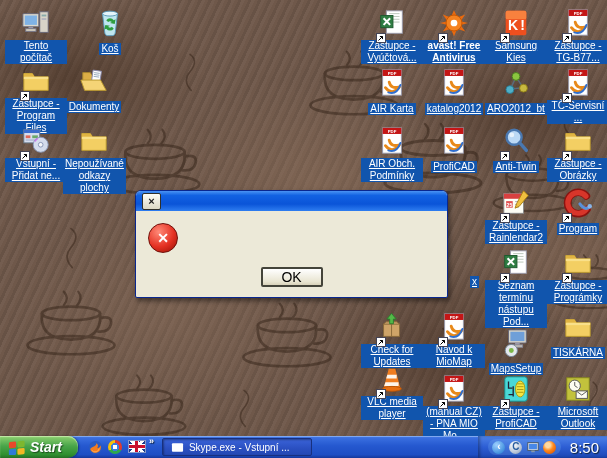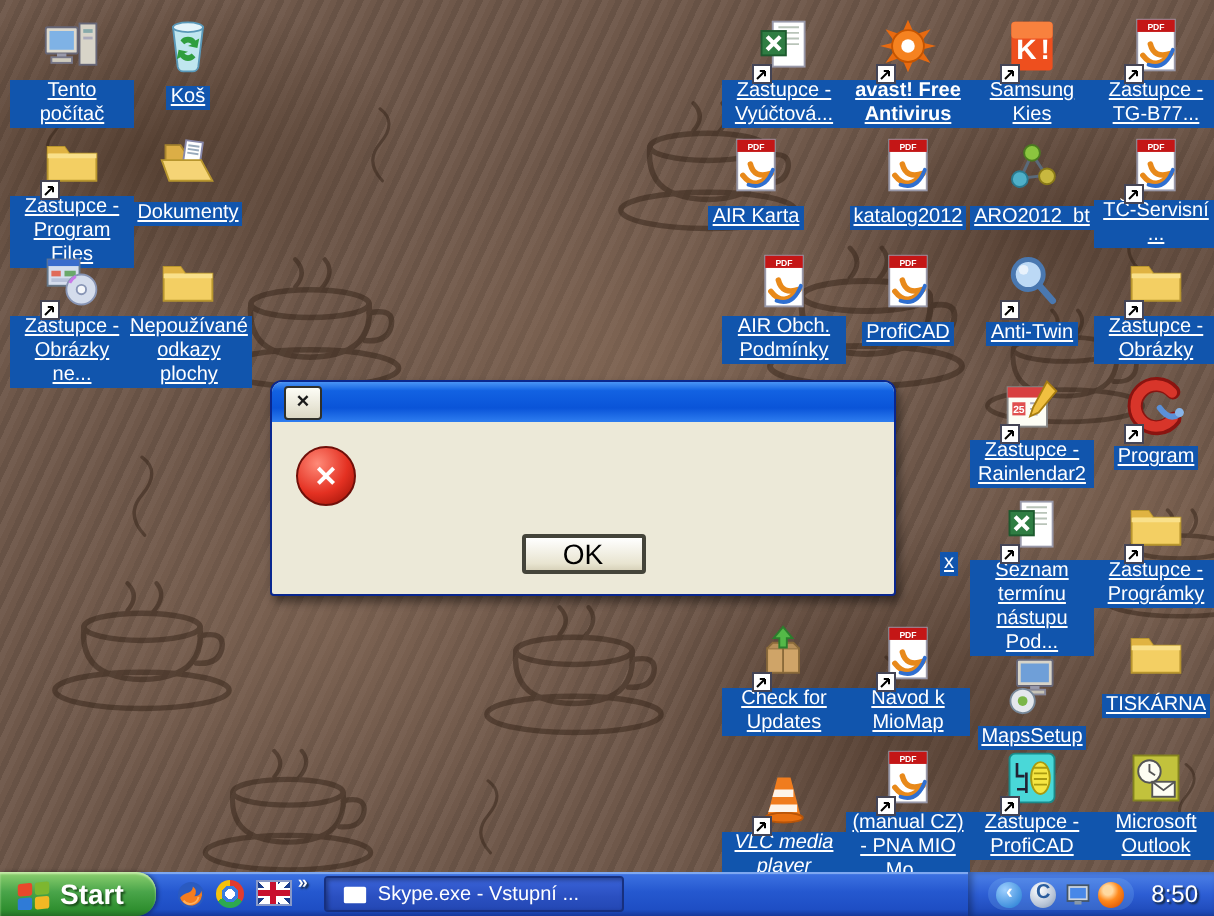--- a/index.html
+++ b/index.html
@@ -48,21 +48,21 @@
     background:linear-gradient(#ffffff,#e8e4d0 80%,#d8d2ba);border:2px solid #44443a;border-radius:2px;
     color:#000;cursor:pointer;padding:0 8px;}
   
   .taskbar{position:absolute;left:0;bottom:0;width:607px;height:22px;z-index:10;display:flex;align-items:stretch;
     background:linear-gradient(180deg,#5a8ceb 0%,#3a6fe0 8%,#2558cf 45%,#1e4ec4 85%,#16389b 100%);
     box-shadow:inset 0 1px 0 #7fa8f0;}
   .start-btn{display:flex;align-items:center;gap:4px;padding:0 16px 0 8px;cursor:pointer;
     background:linear-gradient(180deg,#8ed170 0%,#4aa54a 45%,#2f8f2f 85%,#256f25 100%);
     border-radius:0 10px 10px 0;box-shadow:inset 0 1px 1px #c4eaa8, 1px 0 2px rgba(0,0,0,.4);}
   .start-btn .win{width:18px;height:16px;}
-  .start-label{color:#fff;font-size:14px;font-weight:bold;text-shadow:1px 1px 1px #1c4f1c;}
+  .start-label{color:#fff;font-size:14px;font-weight:bold;font-style:italic;text-shadow:1px 1px 1px #1c4f1c;}
   .quick-launch{display:flex;align-items:center;gap:5px;padding:0 6px 0 10px;}
   .ql-icon{width:15px;height:15px;display:block;cursor:pointer;}
   .ql-icon svg{width:100%;height:100%;}
   .chrome-ball{width:14px;height:14px;border-radius:50%;display:block;
     background:radial-gradient(circle at 50% 50%, #fff 0 24%, #3a7de0 25% 42%, transparent 43%),
       conic-gradient(#e33b2e 0 120deg,#2da94f 120deg 240deg,#f4c20d 240deg 360deg);}
   .uk-flag{width:16px;height:11px;display:block;border:1px solid #8899c8;
     background-color:#1a3c8c;
     background-image:
       linear-gradient(#c8102e,#c8102e),linear-gradient(#c8102e,#c8102e),
@@ -82,21 +82,21 @@
   .tray-icons{display:flex;align-items:center;gap:3px;background:rgba(130,190,245,.22);
     border-radius:9px;padding:1px 4px;}
   .tray-ic{width:14px;height:14px;display:flex;align-items:center;justify-content:center;cursor:pointer;}
   .tray-ic svg{width:14px;height:14px;}
   .tray-circle{width:13px;height:13px;border-radius:50%;background:radial-gradient(circle at 35% 30%,#9fd0ff,#1b77d0);
     color:#fff;font-size:10px;font-weight:bold;display:flex;align-items:center;justify-content:center;line-height:1;}
   .tray-c{width:13px;height:13px;border-radius:50%;background:radial-gradient(circle at 35% 30%,#ffffff,#b9c6d8 60%,#7e93ad);
     color:#2a5d9e;font-size:10px;font-weight:bold;display:flex;align-items:center;justify-content:center;line-height:1;}
   .tray-avast{width:13px;height:13px;border-radius:50%;
     background:radial-gradient(circle at 38% 32%,#ffd9a0 0 20%,#ff8a1e 45%,#d84f00 90%);}
-  .clock{color:#fff;font-size:12px;margin-left:5px;text-shadow:1px 1px 1px #123;}
+  .clock{color:#fff;font-size:15px;margin-left:5px;text-shadow:1px 1px 1px #123;}
 </style>
 </head>
 <body>
 
 <div class="screen">
   <div class="desktop">
     <div class="cups" id="cups">
         <span class="cup" style="left: 95px; top: 126px; width: 120px; height: 72px;"><svg viewBox="0 0 130 80" fill="none" stroke="#2d1d12" stroke-linecap="round" stroke-linejoin="round">
             <ellipse cx="65" cy="63" rx="48" ry="10" stroke-width="3"></ellipse>
             <path d="M33 28 q-2 20 14 26 q8 3 18 3 q10 0 18 -3 q16 -6 14 -26" stroke-width="3"></path>
@@ -178,21 +178,21 @@
     <div id="left-icons">
         <div class="desktop-icon" style="left: 5px; top: 8px;"><div class="icon-img"><svg viewBox="0 0 32 32">
               <rect x="20" y="4" width="9" height="22" fill="#d8d4c8" stroke="#667"></rect>
               <rect x="22" y="7" width="5" height="2" fill="#8aa"></rect>
               <rect x="22" y="11" width="5" height="1.5" fill="#aab"></rect>
               <rect x="2" y="6" width="17" height="14" rx="1" fill="#dcd8cc" stroke="#667"></rect>
               <rect x="4" y="8" width="13" height="10" fill="#7fb2e5"></rect>
               <rect x="8" y="20" width="5" height="2" fill="#99a"></rect>
               <rect x="5" y="22" width="11" height="3" fill="#cfcabc" stroke="#778"></rect>
             </svg></div><div class="icon-label">Tento počítač</div></div>
-        <div class="desktop-icon" style="left: 63px; top: 8px;"><div class="icon-img"><svg viewBox="0 0 32 32">
+        <div class="desktop-icon" style="left: 79px; top: 8px;"><div class="icon-img"><svg viewBox="0 0 32 32">
               <path d="M8 6 h16 l-2.5 21 a3 3 0 0 1 -3 2.5 h-5 a3 3 0 0 1 -3 -2.5 z" fill="#bfe6ef" stroke="#5a98b8"></path>
               <ellipse cx="16" cy="6" rx="8" ry="2.6" fill="#e4f4fa" stroke="#5a98b8"></ellipse>
               <path d="M12 13 a5 5 0 0 1 8 0 l2 -1 -1 5 -5 -1 2 -1 a3 3 0 0 0 -4 0 z" fill="#2f9e3f"></path>
               <path d="M20 22 a5 5 0 0 1 -8 0 l-2 1 1 -5 5 1 -2 1 a3 3 0 0 0 4 0 z" fill="#2f9e3f"></path>
             </svg></div><div class="icon-label">Koš</div></div>
         <div class="desktop-icon" style="left: 5px; top: 66px;"><div class="icon-img"><svg viewBox="0 0 32 32">
               <path d="M3 8 h9 l2.5 3.5 H29 V26 H3 z" fill="#f3cf63" stroke="#b8962e"></path>
               <path d="M3 8 h9 l2.5 3.5 H3 z" fill="#e0b342"></path>
               <rect x="3" y="11.5" width="26" height="2.5" fill="#f9e08a"></rect>
             </svg><span class="sc"><svg viewBox="0 0 10 10">
@@ -212,21 +212,21 @@
               <rect x="3" y="4" width="17" height="3.5" fill="#3a6ccc"></rect>
               <rect x="5" y="10" width="5" height="3" fill="#e06a5a"></rect>
               <rect x="12" y="10" width="6" height="3" fill="#6aa86a"></rect>
               <rect x="5" y="14" width="13" height="2" fill="#b8c2da"></rect>
               <circle cx="21" cy="20" r="8" fill="#d4dcec" stroke="#8895b5"></circle>
               <circle cx="21" cy="20" r="2.5" fill="#f4f6fa" stroke="#8895b5"></circle>
               <path d="M14.8 16.5 a8 8 0 0 1 3.2 -3.4" stroke="#c878e8" fill="none" stroke-width="1.6"></path>
             </svg><span class="sc"><svg viewBox="0 0 10 10">
                 <rect x=".5" y=".5" width="9" height="9" fill="#fff" stroke="#445"></rect>
                 <path d="M2.5 7.5 L6.5 3.5 M6.5 3.5 h-2.6 M6.5 3.5 v2.6" stroke="#000" fill="none"></path>
-              </svg></span></div><div class="icon-label">Zástupce - Obrázky ne...</div></div>
+              </svg></span></div><div class="icon-label">Vstupní - Přidat ne...</div></div>
         <div class="desktop-icon" style="left: 63px; top: 126px;"><div class="icon-img"><svg viewBox="0 0 32 32">
               <path d="M3 8 h9 l2.5 3.5 H29 V26 H3 z" fill="#f3cf63" stroke="#b8962e"></path>
               <path d="M3 8 h9 l2.5 3.5 H3 z" fill="#e0b342"></path>
               <rect x="3" y="11.5" width="26" height="2.5" fill="#f9e08a"></rect>
             </svg></div><div class="icon-label">Nepoužívané odkazy plochy</div></div>
       </div>
     <div id="right-icons">
         <div class="desktop-icon" style="left: 361px; top: 8px;"><div class="icon-img"><svg viewBox="0 0 32 32">
               <rect x="10" y="3" width="17" height="24" fill="#fff" stroke="#99a"></rect>
               <path d="M13 6 h11 M13 9 h11 M13 12 h11 M13 15 h11" stroke="#b9c4b9"></path>
@@ -256,21 +256,21 @@
         <div class="desktop-icon" style="left: 547px; top: 8px;"><div class="icon-img"><svg viewBox="0 0 32 32">
               <rect x="6" y="2" width="20" height="27" fill="#fff" stroke="#99a"></rect>
               <rect x="6" y="2" width="20" height="6.5" fill="#c41616"></rect>
               <text x="16" y="7.3" font-size="4.6" font-weight="bold" fill="#fff" text-anchor="middle" font-family="Liberation Sans,sans-serif">PDF</text>
               <path d="M9 21 q7 9 15 -1 q-9 3 -11 -5" fill="none" stroke="#e8891a" stroke-width="3" stroke-linecap="round" stroke-linejoin="round"></path>
               <path d="M12 26 q9 3 13 -8" fill="none" stroke="#2f6fd0" stroke-width="2" stroke-linecap="round" stroke-linejoin="round"></path>
             </svg><span class="sc"><svg viewBox="0 0 10 10">
                 <rect x=".5" y=".5" width="9" height="9" fill="#fff" stroke="#445"></rect>
                 <path d="M2.5 7.5 L6.5 3.5 M6.5 3.5 h-2.6 M6.5 3.5 v2.6" stroke="#000" fill="none"></path>
               </svg></span></div><div class="icon-label">Zástupce - TG-B77...</div></div>
-        <div class="desktop-icon" style="left: 347px; top: 68px;"><div class="icon-img"><svg viewBox="0 0 32 32">
+        <div class="desktop-icon" style="left: 361px; top: 68px;"><div class="icon-img"><svg viewBox="0 0 32 32">
               <rect x="6" y="2" width="20" height="27" fill="#fff" stroke="#99a"></rect>
               <rect x="6" y="2" width="20" height="6.5" fill="#c41616"></rect>
               <text x="16" y="7.3" font-size="4.6" font-weight="bold" fill="#fff" text-anchor="middle" font-family="Liberation Sans,sans-serif">PDF</text>
               <path d="M9 21 q7 9 15 -1 q-9 3 -11 -5" fill="none" stroke="#e8891a" stroke-width="3" stroke-linecap="round" stroke-linejoin="round"></path>
               <path d="M12 26 q9 3 13 -8" fill="none" stroke="#2f6fd0" stroke-width="2" stroke-linecap="round" stroke-linejoin="round"></path>
             </svg></div><div class="icon-label">AIR Karta</div></div>
         <div class="desktop-icon" style="left: 423px; top: 68px;"><div class="icon-img"><svg viewBox="0 0 32 32">
               <rect x="6" y="2" width="20" height="27" fill="#fff" stroke="#99a"></rect>
               <rect x="6" y="2" width="20" height="6.5" fill="#c41616"></rect>
               <text x="16" y="7.3" font-size="4.6" font-weight="bold" fill="#fff" text-anchor="middle" font-family="Liberation Sans,sans-serif">PDF</text>
@@ -385,21 +385,21 @@
               <rect x="15" y="16" width="5" height="2" fill="#99a"></rect>
               <rect x="12" y="18" width="11" height="2.5" fill="#c8c4b6" stroke="#889"></rect>
               <circle cx="11" cy="24" r="6.5" fill="#e4e8ec" stroke="#789"></circle>
               <circle cx="11" cy="24" r="2.6" fill="#7ab648"></circle>
             </svg></div><div class="icon-label">MapsSetup</div></div>
         <div class="desktop-icon" style="left: 547px; top: 312px;"><div class="icon-img"><svg viewBox="0 0 32 32">
               <path d="M3 8 h9 l2.5 3.5 H29 V26 H3 z" fill="#f3cf63" stroke="#b8962e"></path>
               <path d="M3 8 h9 l2.5 3.5 H3 z" fill="#e0b342"></path>
               <rect x="3" y="11.5" width="26" height="2.5" fill="#f9e08a"></rect>
             </svg></div><div class="icon-label">TISKÁRNA</div></div>
-        <div class="desktop-icon" style="left: 361px; top: 384px; font-style: italic;"><div class="icon-img"><svg viewBox="0 0 32 32">
+        <div class="desktop-icon" style="left: 361px; top: 364px;"><div class="icon-img"><svg viewBox="0 0 32 32">
               <path d="M12.5 5 h7 L25 26 H7 z" fill="#f07c1e"></path>
               <path d="M11 11.5 h10 v4 H9.8 z" fill="#fdf4ea"></path>
               <path d="M9 19.5 h14 v4 H7.6 z" fill="#fdf4ea"></path>
               <ellipse cx="16" cy="26.5" rx="10" ry="2.6" fill="#e86f10" stroke="#b85408"></ellipse>
             </svg><span class="sc"><svg viewBox="0 0 10 10">
                 <rect x=".5" y=".5" width="9" height="9" fill="#fff" stroke="#445"></rect>
                 <path d="M2.5 7.5 L6.5 3.5 M6.5 3.5 h-2.6 M6.5 3.5 v2.6" stroke="#000" fill="none"></path>
               </svg></span></div><div class="icon-label">VLC media player</div></div>
         <div class="desktop-icon" style="left: 423px; top: 374px;"><div class="icon-img"><svg viewBox="0 0 32 32">
               <rect x="6" y="2" width="20" height="27" fill="#fff" stroke="#99a"></rect>

